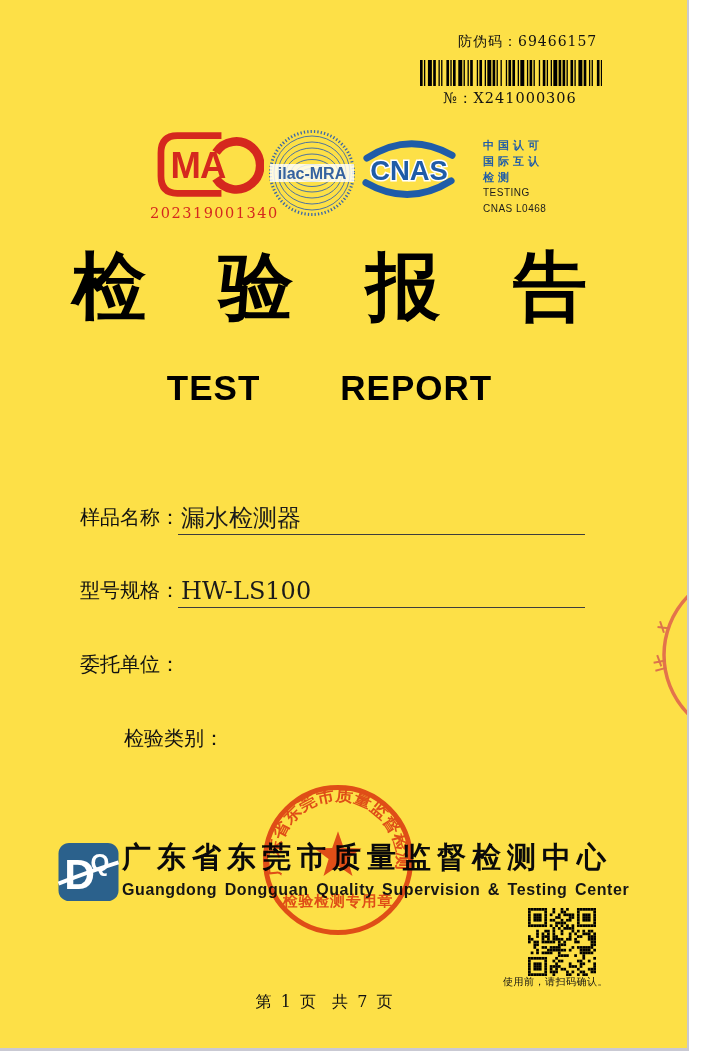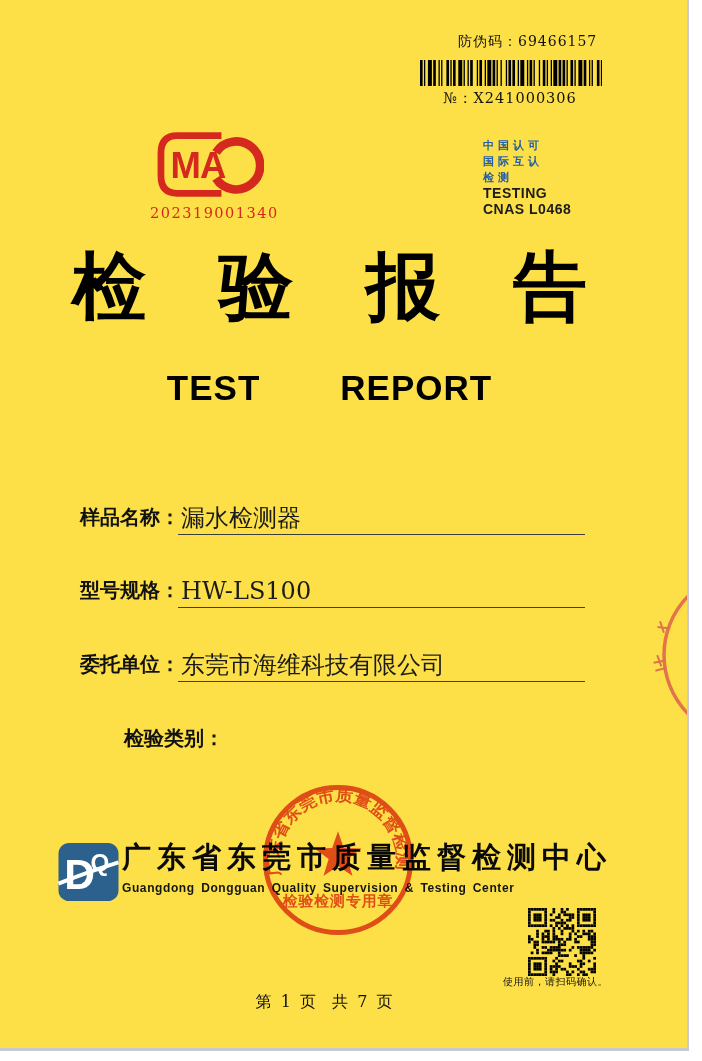--- a/index.html
+++ b/index.html
@@ -13,34 +13,34 @@
   .antifake{left:458px;top:33px;font-size:14px;color:#111;letter-spacing:1px;}
   .barcode{left:420px;top:60px;width:182px;height:26px;}
   .report-no{left:410px;top:89px;width:200px;text-align:center;font-size:14.5px;color:#111;letter-spacing:1px;}
   
   .cma{left:150px;top:128px;width:115px;text-align:center;}
   .cma-number{margin-top:1px;color:#d5281e;font-size:14.5px;letter-spacing:1.5px;}
   .ilac{left:267px;top:127px;}
   .cnas-mark{left:360px;top:136px;}
   .cnas-text{left:459px;top:137px;line-height:16px;margin-left:24px;}
   .cnas-zh{color:#1f5ca8;font-size:11px;letter-spacing:4px;font-weight:bold;}
-  .cnas-en{color:#1c1c1c;font-size:14px;font-weight:bold;letter-spacing:.5px;}
+  .cnas-en{color:#1c1c1c;font-size:10px;font-weight:normal;letter-spacing:.5px;}
   
   .title-zh{left:72px;top:246px;width:515px;display:flex;justify-content:space-between;
             font-size:74px;font-weight:bold;color:#000;}
   .title-zh span{font-family:"DejaVu Serif","Liberation Serif",serif;line-height:1.1;}
   .title-en{left:72px;top:368px;width:515px;display:flex;justify-content:center;gap:80px;
             font-size:35px;font-weight:bold;letter-spacing:1px;color:#000;}
   
-  .field-label{left:80px;font-size:20px;font-weight:bold;color:#111;}
+  .field-label{left:80px;font-size:20px;font-weight:normal;color:#111;}
   .field-box{left:178px;width:407px;height:30px;border-bottom:1.6px solid #3d3d3d;}
   .field-value{padding-left:3px;font-size:24px;color:#1b1b1b;line-height:28px;}
   
   .org-zh{left:122px;top:838px;font-size:29px;font-weight:bold;color:#0a0a0a;letter-spacing:6px;white-space:nowrap;}
-  .org-en{left:122px;top:881px;font-size:12px;font-weight:bold;color:#151515;letter-spacing:.6px;word-spacing:2.5px;white-space:nowrap;}
+  .org-en{left:122px;top:881px;font-size:16px;font-weight:bold;color:#151515;letter-spacing:.6px;word-spacing:2.5px;white-space:nowrap;}
   
   .stamp{left:259px;top:781px;mix-blend-mode:multiply;opacity:.88;}
   .side-stamp{left:650px;top:563px;opacity:.8;}
   
   .qr{left:528px;top:908px;}
   .qr-caption{left:503px;top:975px;font-size:10px;color:#111;letter-spacing:.5px;white-space:nowrap;}
   .footer{left:240px;top:992px;width:170px;text-align:center;font-size:16px;color:#111;
           letter-spacing:2px;white-space:pre;}
   svg text{font-family:"Liberation Sans","DejaVu Sans",sans-serif;}
   svg text.st-serif{font-family:"DejaVu Serif","Liberation Serif",serif;}
@@ -105,21 +105,44 @@
 
   <div class="abs cma">
     <svg width="112" height="72" viewBox="0 0 112 75">
       <path d="M 70 8 H 24 Q 7 8 7 26 V 50 Q 7 68 24 68 H 70" fill="none" stroke="#d5281e" stroke-width="7"></path>
       <path d="M 64.3 25.5 A 25 25 0 1 1 64.3 52.5" fill="none" stroke="#d5281e" stroke-width="9"></path>
       <text x="17" y="52" font-size="38" font-weight="bold" fill="#d5281e" letter-spacing="-1">MA</text>
     </svg>
     <div class="cma-number serif">202319001340</div>
   </div>
 
-
+  <div class="abs ilac">
+    <svg width="90" height="92" viewBox="0 0 90 92">
+      <circle cx="45" cy="46" r="41.5" fill="none" stroke="#3a67a8" stroke-width="3" stroke-dasharray="1.3 2.1"></circle>
+      <g fill="none" stroke="#3a67a8" stroke-width="0.9">
+        <ellipse cx="45" cy="46" rx="38" ry="37"></ellipse>
+        <ellipse cx="45" cy="46" rx="34" ry="31"></ellipse>
+        <ellipse cx="45" cy="46" rx="30" ry="25"></ellipse>
+        <ellipse cx="45" cy="46" rx="26" ry="19"></ellipse>
+        <ellipse cx="45" cy="46" rx="21" ry="13.5"></ellipse>
+        <ellipse cx="45" cy="46" rx="16" ry="8.5"></ellipse>
+        <ellipse cx="45" cy="46" rx="10" ry="4.5"></ellipse>
+      </g>
+      <rect x="3" y="37" width="84" height="18" fill="#ffffff" opacity="0.82"></rect>
+      <text x="45" y="51.5" text-anchor="middle" font-size="16" font-weight="bold" fill="#35629f">ilac-MRA</text>
+    </svg>
+  </div>
+
+  <div class="abs cnas-mark">
+    <svg width="98" height="66" viewBox="0 0 100 66">
+      <path d="M 7 22 Q 50 -6 94 19" fill="none" stroke="#1f5ca8" stroke-width="7" stroke-linecap="round"></path>
+      <path d="M 6 47 Q 50 72 93 45" fill="none" stroke="#1f5ca8" stroke-width="7" stroke-linecap="round"></path>
+      <text x="50" y="44" text-anchor="middle" font-size="28" font-weight="bold" fill="#1f5ca8" stroke="#ffffff" stroke-width="3" paint-order="stroke">CNAS</text>
+    </svg>
+  </div>
   <div class="abs cnas-text">
     <div class="cnas-zh">中国认可</div>
     <div class="cnas-zh">国际互认</div>
     <div class="cnas-zh">检测</div>
     <div class="cnas-en">TESTING</div>
     <div class="cnas-en">CNAS L0468</div>
   </div>
 
   <div class="abs title-zh">
     <span>检</span>
@@ -136,23 +159,20 @@
   <div class="abs field-box" style="top:504px;">
     <div class="field-value serif">漏水检测器</div>
   </div>
 
   <div class="abs field-label sans" style="top:577px;">型号规格：</div>
   <div class="abs field-box" style="top:577px;">
     <div class="field-value serif">HW-LS100</div>
   </div>
 
   <div class="abs field-label sans" style="top:651px;text-align:right;">委托单位：</div>
-  <div class="abs field-box" style="top:651px;">
-    <div class="field-value serif">东莞市海维科技有限公司</div>
-  </div>
 
   <div class="abs field-label sans" style="top:725px;margin-left:44px;">检验类别：</div>
 
   <svg class="abs" style="left:57px;top:842px;" width="63" height="60" viewBox="0 0 64 62">
     <rect x="1" y="1" width="62" height="60" rx="11" fill="#2b618c"></rect>
     <text x="7" y="49" font-size="44" font-weight="bold" fill="#ffffff">D</text>
     <text x="34" y="30" font-size="25" font-weight="bold" fill="#ffffff">Q</text>
     <path d="M 1 43 Q 28 32 63 21" fill="none" stroke="#ffffff" stroke-width="4"></path>
   </svg>
   <div class="abs org-zh sans">广东省东莞市质量监督检测中心</div>

